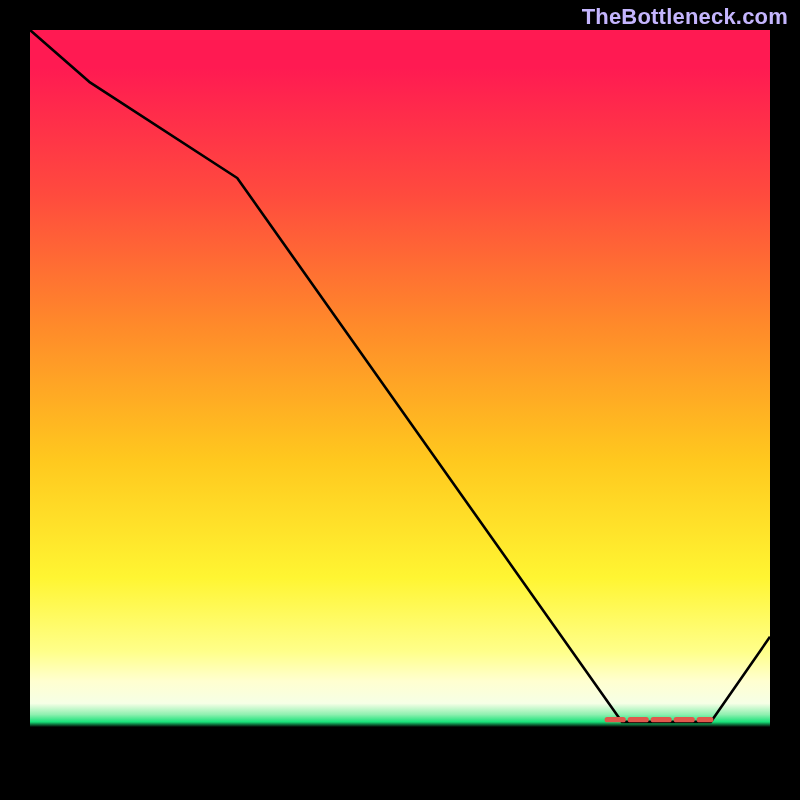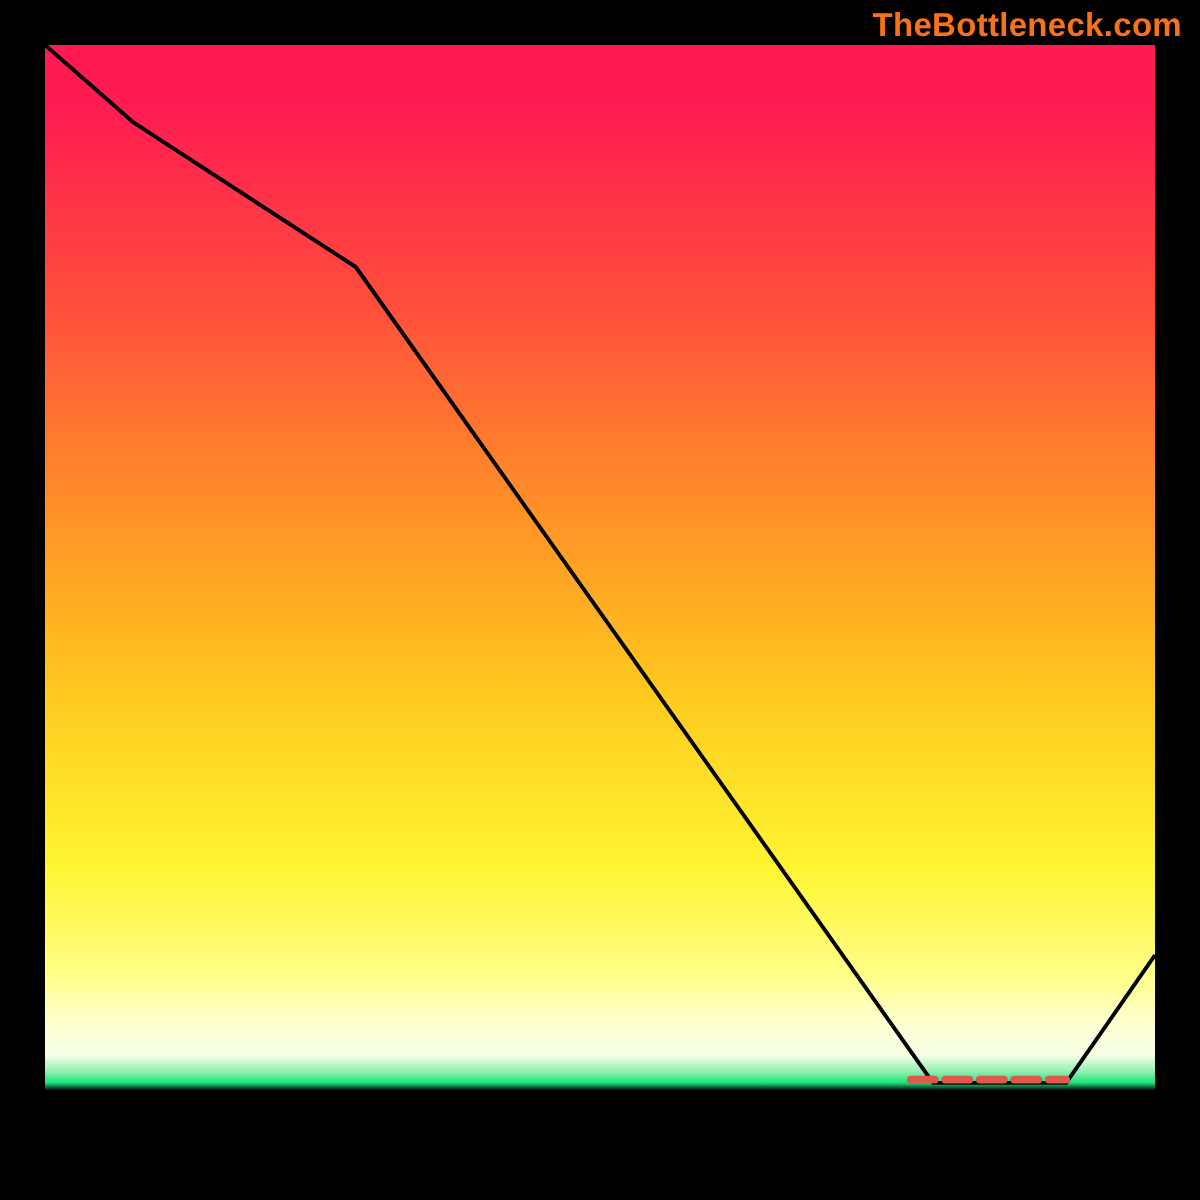--- a/index.html
+++ b/index.html
@@ -14,21 +14,21 @@
   .frame {
     position: relative;
     width: 800px;
     height: 800px;
     background: #000;
   }
   .watermark {
     position: absolute;
     top: 4px;
     right: 12px;
-    color: #f97316;
+    color: #c4b5fd;
     font-size: 22px;
     font-weight: 600;
     letter-spacing: 0.2px;
     z-index: 5;
   }
   .plot-area {
     position: absolute;
     left: 30px;
     top: 30px;
     width: 740px;

